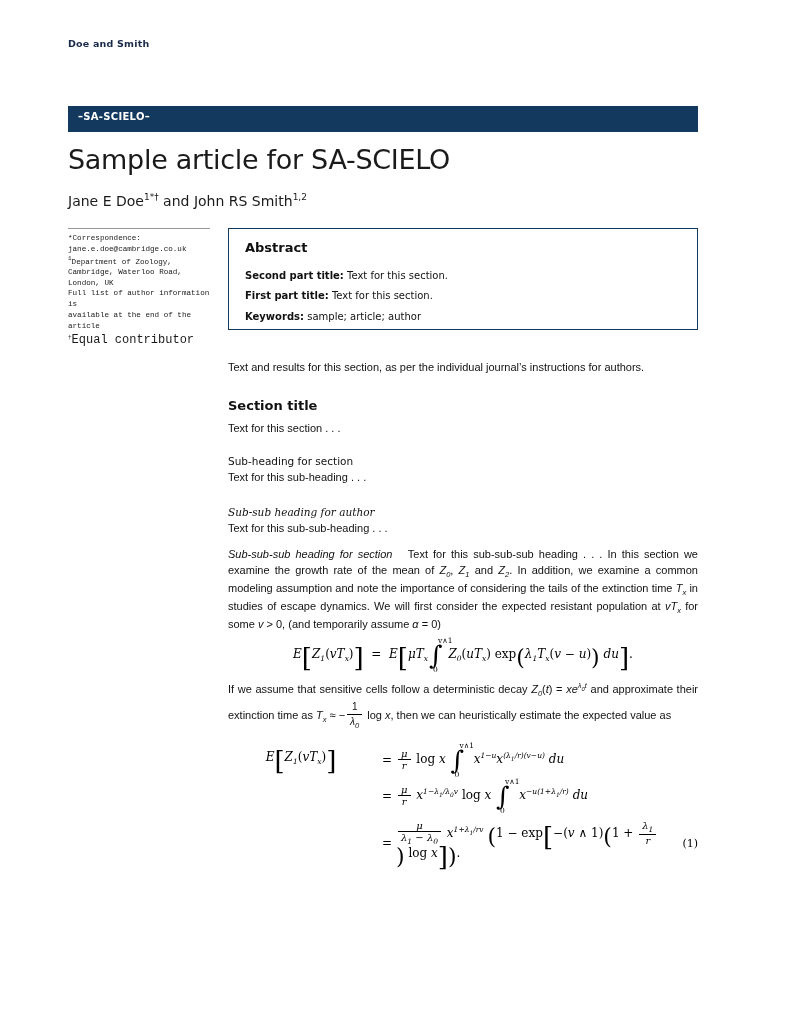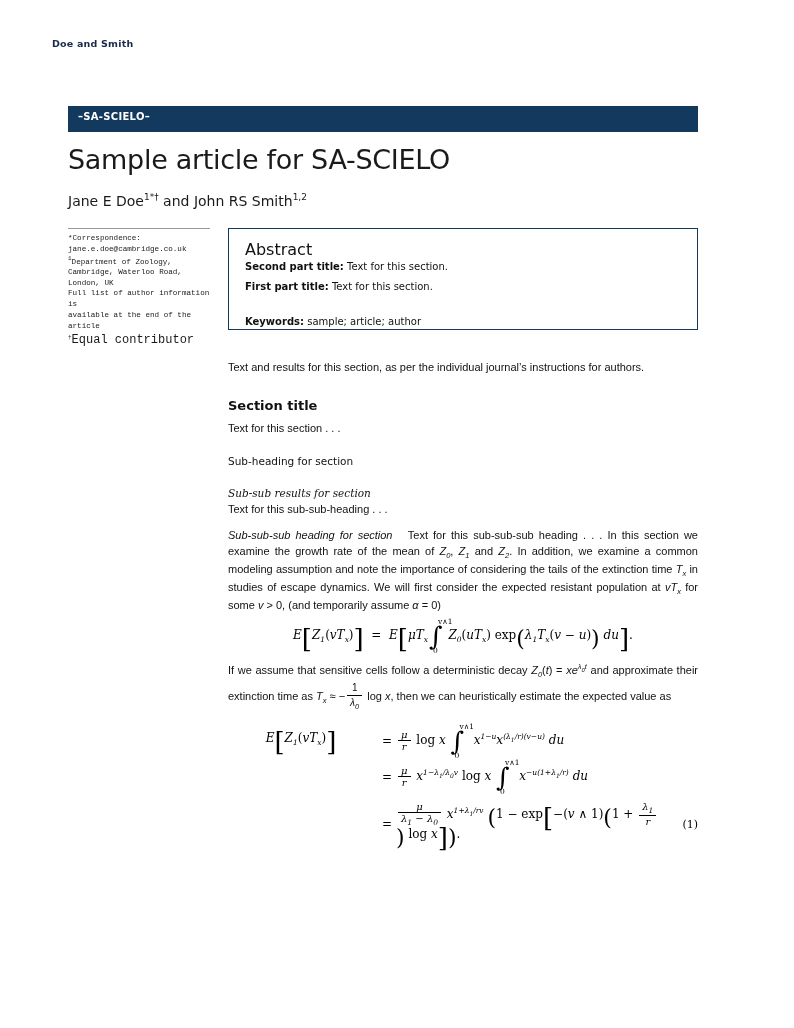--- a/index.html
+++ b/index.html
@@ -18,21 +18,21 @@
   .page {
     position: absolute;
     left: 0; top: 0;
     width: 794px;
     height: 1028px;
   }
 
   
   .running-head {
     position: absolute;
-    left: 52px;
+    left: 68px;
     top: 38px;
     font-family: "DejaVu Sans", sans-serif;
     font-size: 9.5px;
     font-weight: bold;
     color: #1a2a4a;
     letter-spacing: 0.2px;
   }
 
   
   .banner {
@@ -114,33 +114,33 @@
     box-sizing: border-box;
     background: #fff;
   }
   .abstract-inner {
     padding: 11px 16px 0 16px;
     font-family: "DejaVu Sans", sans-serif;
     font-size: 10.5px;
     color: #111;
   }
   .abstract-heading {
-    font-weight: normal;
-    font-size: 16px;
-    margin-bottom: 1px;
+    font-weight: bold;
+    font-size: 13px;
+    margin-bottom: 14px;
   }
   .abstract-row {
     margin-bottom: 7px;
     font-size: 10px;
     line-height: 1.3;
   }
   .abstract-row b { font-weight: bold; }
   .abstract-keywords {
     font-size: 10px;
-    margin-top: 23px;
+    margin-top: 9px;
   }
 
   
   .body-col {
     position: absolute;
     left: 228px;
     top: 360px;
     width: 470px;
   }
   h2.sec {
@@ -303,22 +303,23 @@
   <div class="body-col">
 
     <p class="para">Text and results for this section, as per the individual journal’s instructions for authors.</p>
 
     <div class="spacer-sm"></div>
 
     <h2 class="sec">Section title</h2>
     <p class="para">Text for this section . . .</p>
 
     <h3 class="sub">Sub-heading for section</h3>
-
-    <h4 class="subsub">Sub-sub results for section</h4>
+    <p class="para">Text for this sub-heading . . .</p>
+
+    <h4 class="subsub">Sub-sub heading for author</h4>
     <p class="para">Text for this sub-sub-heading . . .</p>
 
     <p class="para">
       <span class="run-in-head">Sub-sub-sub heading for section</span>&nbsp;&nbsp;&nbsp;Text for this sub-sub-sub heading . . . In this section we examine the growth rate of the mean of <span class="mi">Z</span><sub class="ms">0</sub>, <span class="mi">Z</span><sub class="ms">1</sub> and <span class="mi">Z</span><sub class="ms">2</sub>. In addition, we examine a common modeling assumption and note the importance of considering the tails of the extinction time <span class="mi">T</span><sub class="ms">x</sub> in studies of escape dynamics. We will first consider the expected resistant population at <span class="mi">vT</span><sub class="ms">x</sub> for some <span class="mi">v</span> &gt; 0, (and temporarily assume <span class="mi">α</span> = 0)
     </p>
 
     <div class="math-block">
       <span class="mi">E</span><span class="bigbracket">[</span><span class="mi">Z</span><sub class="ms">1</sub><span class="mo">(</span><span class="mi">vT</span><sub class="ms">x</sub><span class="mo">)</span><span class="bigbracket">]</span>
       <span class="mo">&nbsp;=&nbsp;</span>
       <span class="mi">E</span><span class="bigbracket">[</span><span class="mi">μT</span><sub class="ms">x</sub><span class="intg">∫<span class="lim-up">v∧1</span><span class="lim-dn">0</span></span>&nbsp;<span class="mi">Z</span><sub class="ms">0</sub><span class="mo">(</span><span class="mi">uT</span><sub class="ms">x</sub><span class="mo">)</span>&nbsp;<span class="mo">exp</span><span class="bigparen">(</span><span class="mi">λ</span><sub class="ms">1</sub><span class="mi">T</span><sub class="ms">x</sub><span class="mo">(</span><span class="mi">v</span> − <span class="mi">u</span><span class="mo">)</span><span class="bigparen">)</span>&nbsp;<span class="mi">du</span><span class="bigbracket">]</span>.

